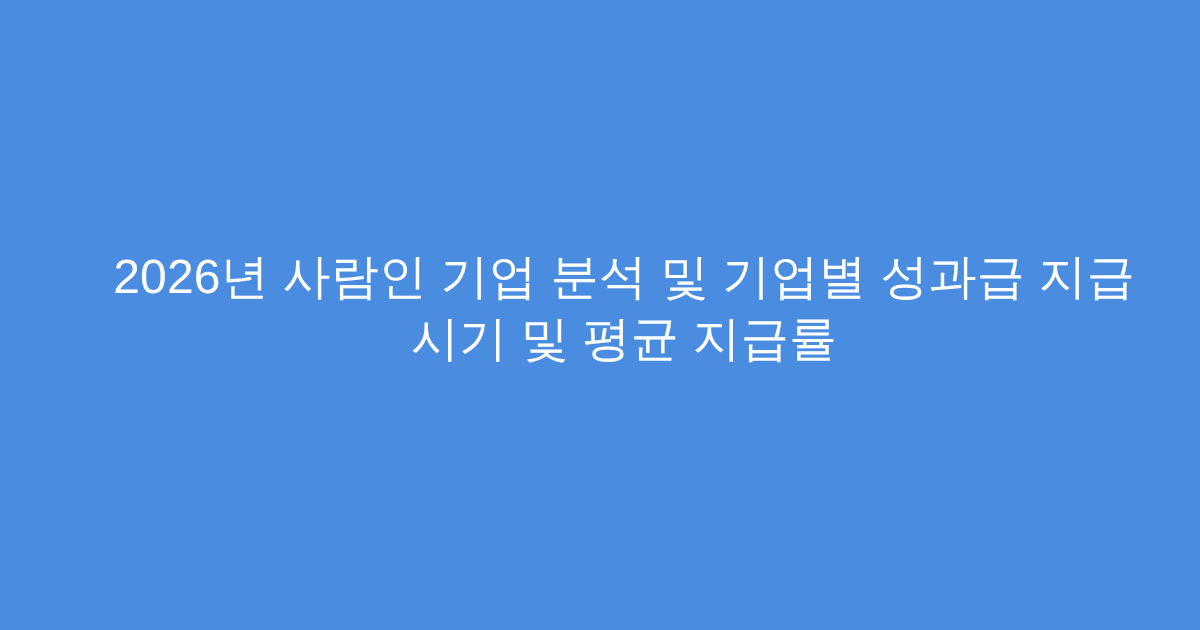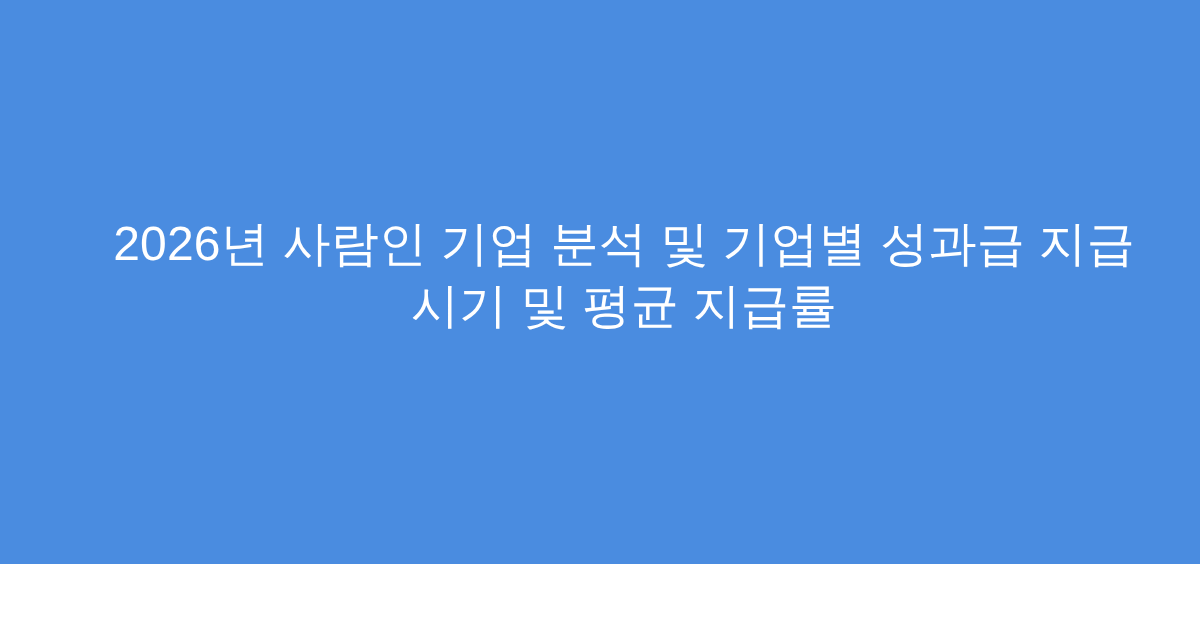--- a/index.html
+++ b/index.html
@@ -12,21 +12,21 @@
     width: 1200px;
     height: 630px;
     overflow: hidden;
     font-family: "Liberation Sans", "DejaVu Sans", sans-serif;
   }
 
   #og-card {
     position: relative;
     box-sizing: border-box;
     width: 1200px;
-    height: 564px;
+    height: 630px;
     display: flex;
     align-items: center;
     justify-content: center;
     background-color: #4a8ce0;
     overflow: hidden;
     padding-left: 48px;
   }
 
   #title-block {
     box-sizing: border-box;

